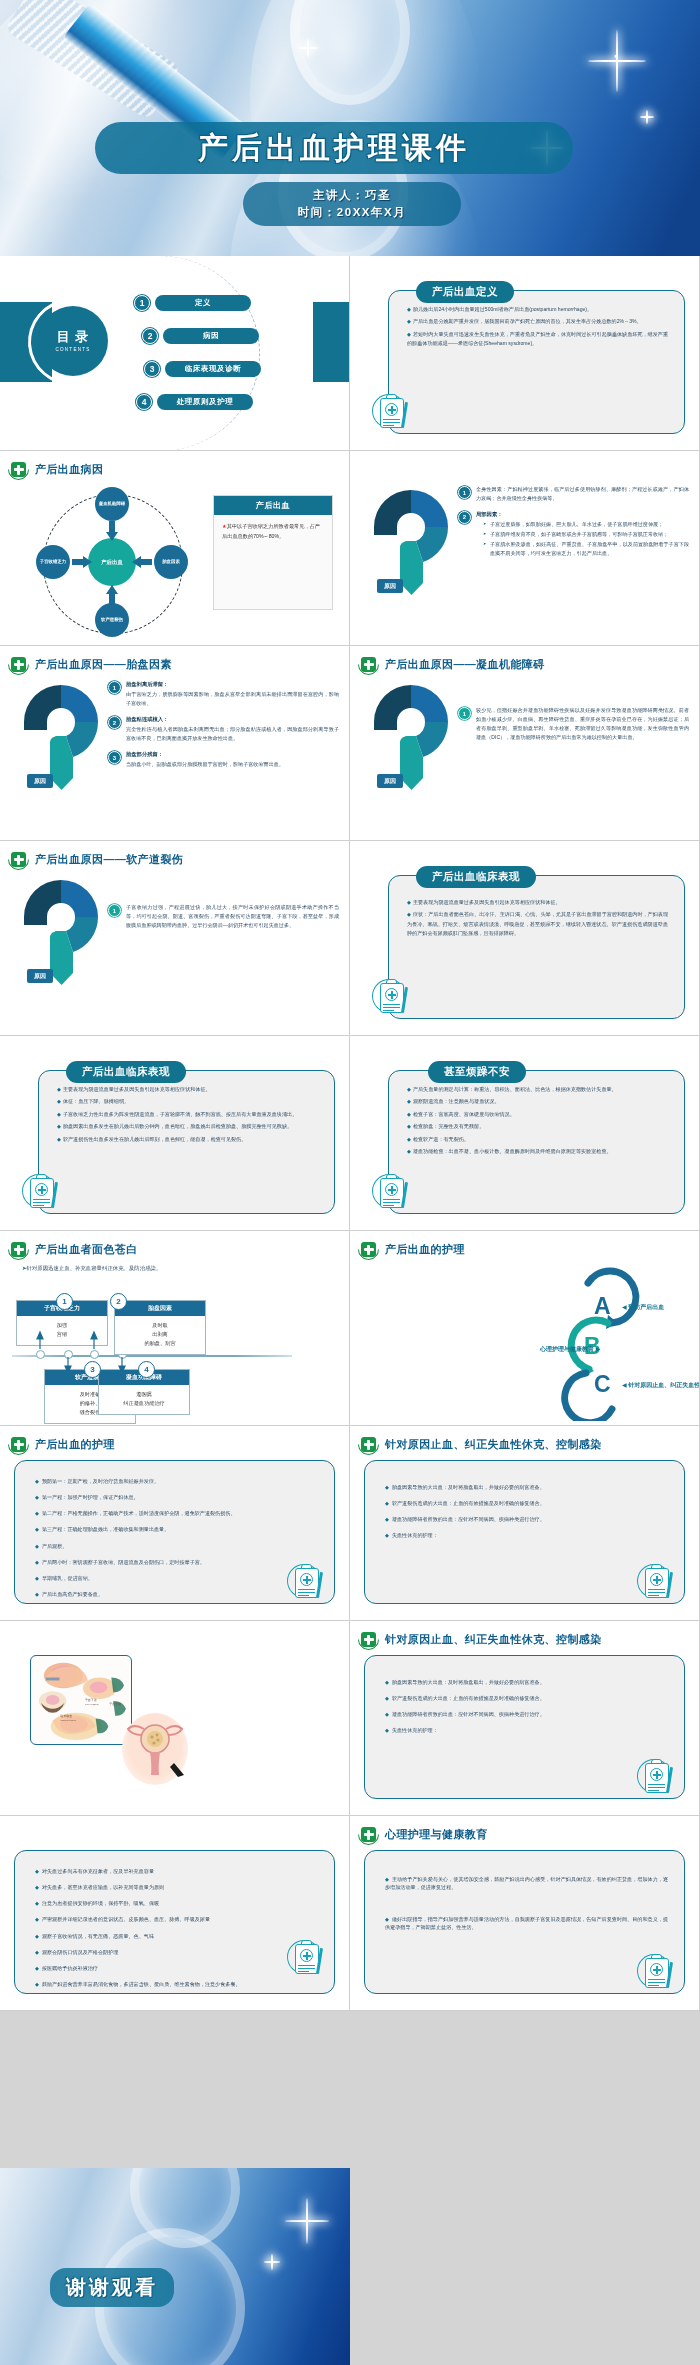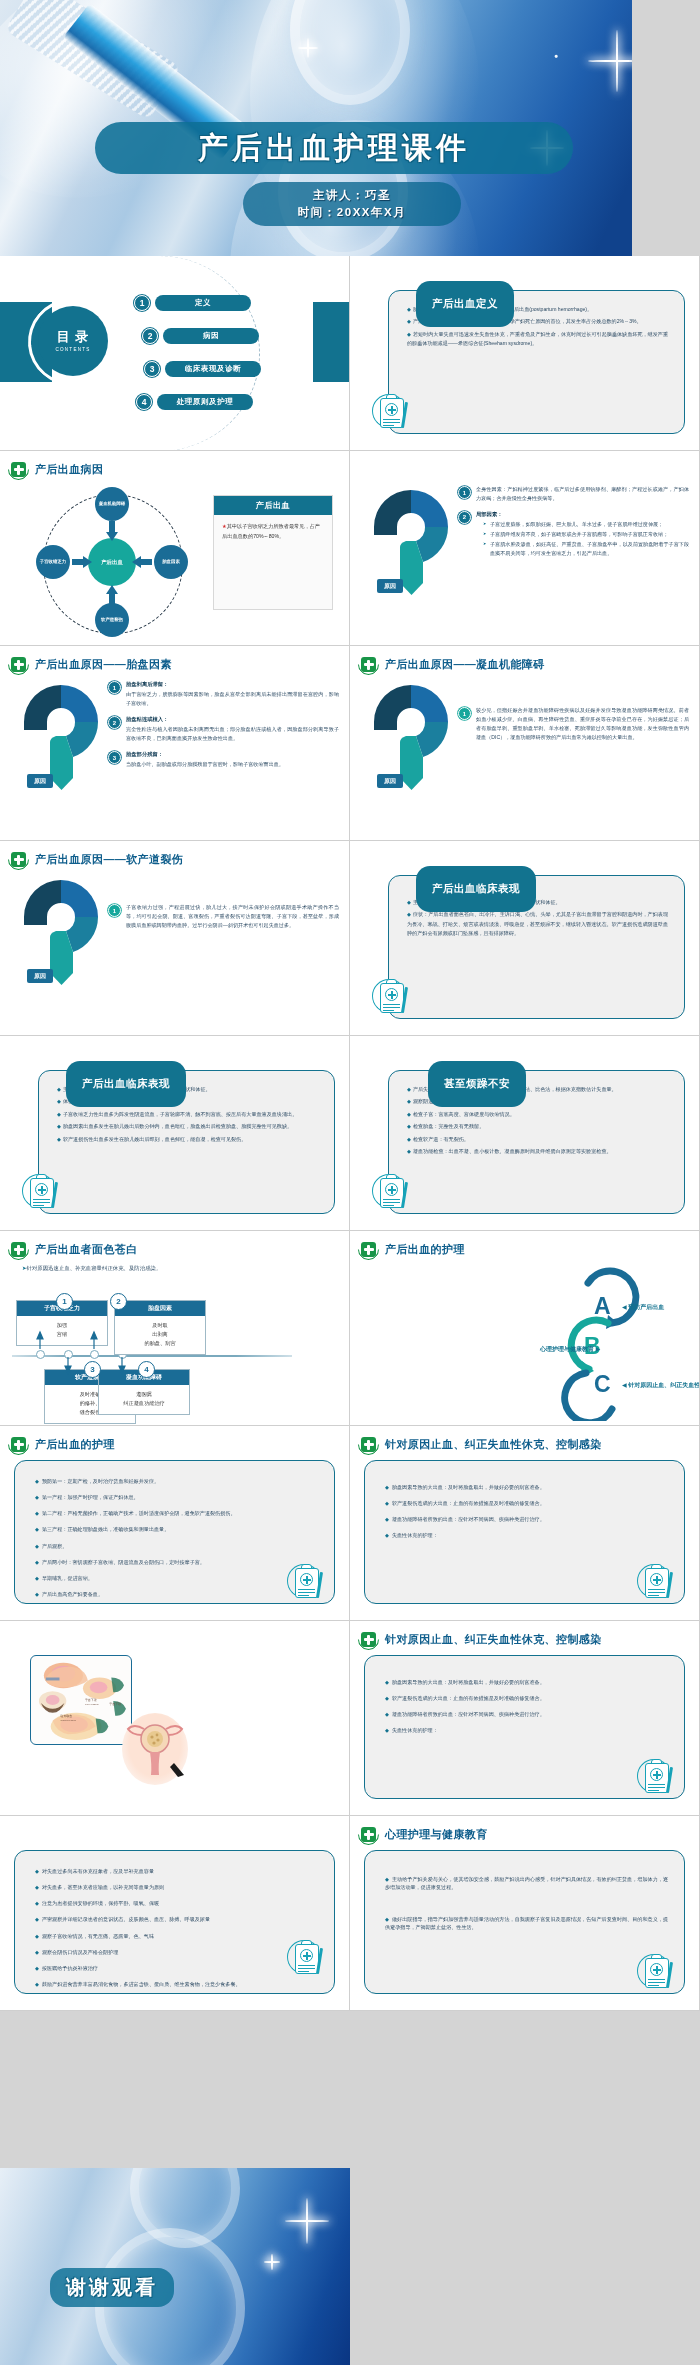--- a/index.html
+++ b/index.html
@@ -6,21 +6,21 @@
   html, body {
     width: 700px;
     background: #d4d4d4;
     font-family: "Liberation Sans", "DejaVu Sans", sans-serif;
   }
   body { width: 700px; height: 2365px; position: relative; overflow: hidden; }
 
   
   .cover {
     position: relative;
-    width: 632px; height: 256px;
+    width: 700px; height: 256px;
     background:
       radial-gradient(circle at 88% 22%, rgba(255,255,255,.95) 0 1px, transparent 2px),
       linear-gradient(115deg,
         #dde8f2 0%, #cfe0ef 8%, #eef4f9 14%, #bcd3e8 22%,
         #a9c9e4 30%, #d6e5f1 38%, #8fb9dd 48%, #6aa3d4 58%,
         #3d7fc1 70%, #1f5fae 82%, #10428c 95%);
     overflow: hidden;
   }
   .cover .swirl {
     position: absolute; border-radius: 50%;
@@ -134,21 +134,21 @@
 
   
   .card-box {
     position: absolute; left: 38px; top: 34px; right: 14px; bottom: 16px;
     border: 1.4px solid #13728f; border-radius: 12px;
     background: #f0f0f0;
   }
   .card-pill {
     position: absolute; left: 66px; top: 25px;
     background: #12738f; color: #fff;
-    border-radius: 14px; padding: 16px 16px;
+    border-radius: 14px; padding: 4px 16px;
     font-size: 10.5px; font-weight: bold; letter-spacing: .5px;
     z-index: 3; white-space: nowrap;
   }
   .card-body { padding: 14px 16px 8px 18px; }
   .card-body p {
     font-size: 5.1px; color: #2c4a63; line-height: 1.85; margin-bottom: 3px;
     text-align: justify;
   }
   .card-body p .dia { color: #13728f; margin-right: 2px; }
 

